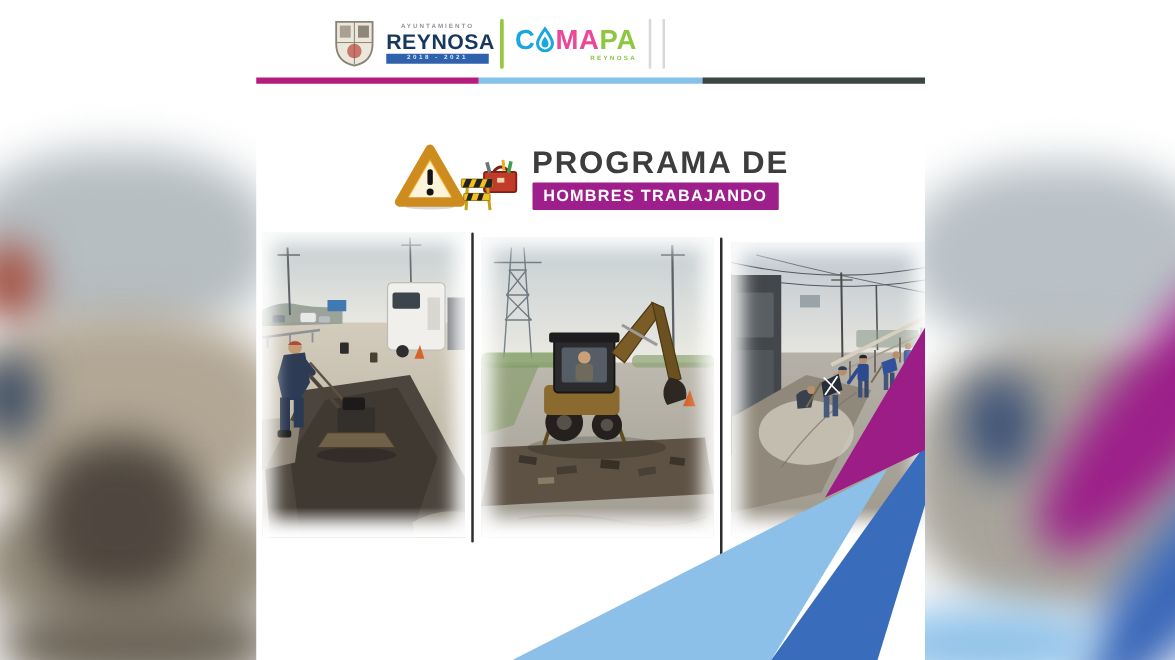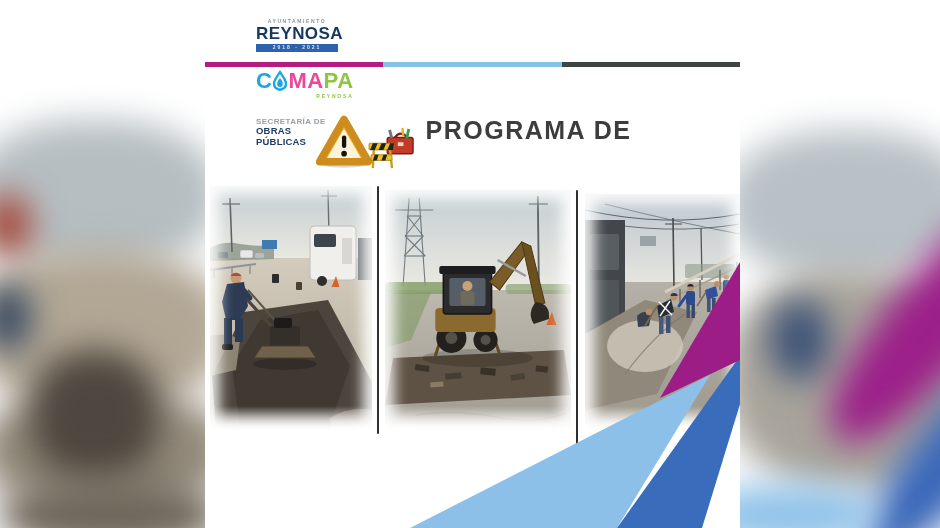--- a/index.html
+++ b/index.html
@@ -4,21 +4,21 @@
 <style>
   html,body{margin:0;padding:0;background:#4a4a4a;}
   .stage{position:relative;width:940px;height:528px;overflow:hidden;background:#fff;
          font-family:"Liberation Sans",sans-serif;}
   
   .backdrop{position:absolute;inset:0;overflow:hidden;}
   .blob{position:absolute;filter:blur(17px);border-radius:45%;}
   
   .panel{position:absolute;left:205px;top:0;width:535px;height:528px;background:#ffffff;}
   
-  .header{position:absolute;left:51px;top:10px;height:50px;display:flex;align-items:flex-start;gap:9px;flex-direction:column;}
+  .header{position:absolute;left:62px;top:10px;height:50px;display:flex;align-items:center;gap:9px;}
   .reyblock{width:82px;text-align:center;line-height:1;}
   .ayto{font-size:5px;letter-spacing:1.6px;color:#8f959c;font-weight:bold;}
   .reyname{font-size:17px;font-weight:800;color:#17375f;letter-spacing:.4px;margin-top:1px;}
   .term{margin-top:1.5px;background:#2f62ac;color:#d9e6f5;font-size:5px;letter-spacing:2px;
         padding:1px 0 2px;font-weight:bold;}
   .vdiv{border-radius:2px;}
   .vdiv.green{width:3px;height:40px;background:#97c83e;}
   .vdiv.gray{width:2px;height:40px;background:#d8d8d8;}
   .comapa-row{display:flex;align-items:center;font-weight:800;font-size:22px;letter-spacing:.5px;line-height:1;}
   .comapa-sub{text-align:right;font-size:5px;letter-spacing:1.8px;font-weight:bold;margin-top:1px;}
@@ -103,25 +103,20 @@
             <path d="M10 9 C7.5 12.5 6.5 14.3 6.5 16 a3.5 4 0 0 0 7 0 C13.5 14.3 12.5 12.5 10 9 Z" fill="#1aa7e1"></path>
           </svg>
           <span style="color: #ec4899;">MA</span>
           <span style="color: rgb(141, 198, 63);">PA</span>
         </div>
         <div class="comapa-sub" style="color: rgb(141, 198, 63);">REYNOSA</div>
       </div>
 
       <div class="vdiv gray"></div>
 
-      <div class="dept">
-        <div class="dept-top">SECRETARÍA DE</div>
-        <div class="dept-name">OBRAS</div>
-        <div class="dept-name">PÚBLICAS</div>
-      </div>
 
       <div class="vdiv gray"></div>
 
     </div>
 
     <div class="tricolor">
       <div style="background: rgb(181, 28, 128);"></div>
       <div style="background: rgb(133, 193, 233);"></div>
       <div style="background: rgb(61, 69, 67);"></div>
     </div>
@@ -148,20 +143,21 @@
           <polygon points="5,18 10,18 7,25 2,25" fill="#222"></polygon>
           <polygon points="14,18 19,18 16,25 11,25" fill="#222"></polygon>
           <polygon points="23,18 27,18 26.5,25 20,25" fill="#222"></polygon>
           <rect x="3" y="30" width="22" height="6" rx="1" fill="#f2c021" stroke="#9c7b10" stroke-width=".8"></rect>
           <polygon points="7,30 11,30 9,36 5,36" fill="#222"></polygon>
           <polygon points="16,30 20,30 18,36 14,36" fill="#222"></polygon>
         </svg>
       </div>
       <div class="t-text">
         <div class="t1" style="color: rgb(61, 61, 61);">PROGRAMA DE</div>
+        <div class="t2" style="background: rgb(158, 31, 140);">HOMBRES TRABAJANDO</div>
       </div>
     </div>
 
     <div class="photo" id="photo1" aria-label="worker-compacting-asphalt">
       <svg viewBox="0 0 162 244" preserveAspectRatio="none">
         <defs>
           <linearGradient id="p1sky" x1="0" y1="0" x2="0" y2="1">
             <stop offset="0" stop-color="#c3ccd0"></stop>
               <stop offset="1" stop-color="#ecebe3"></stop>
           </linearGradient>

